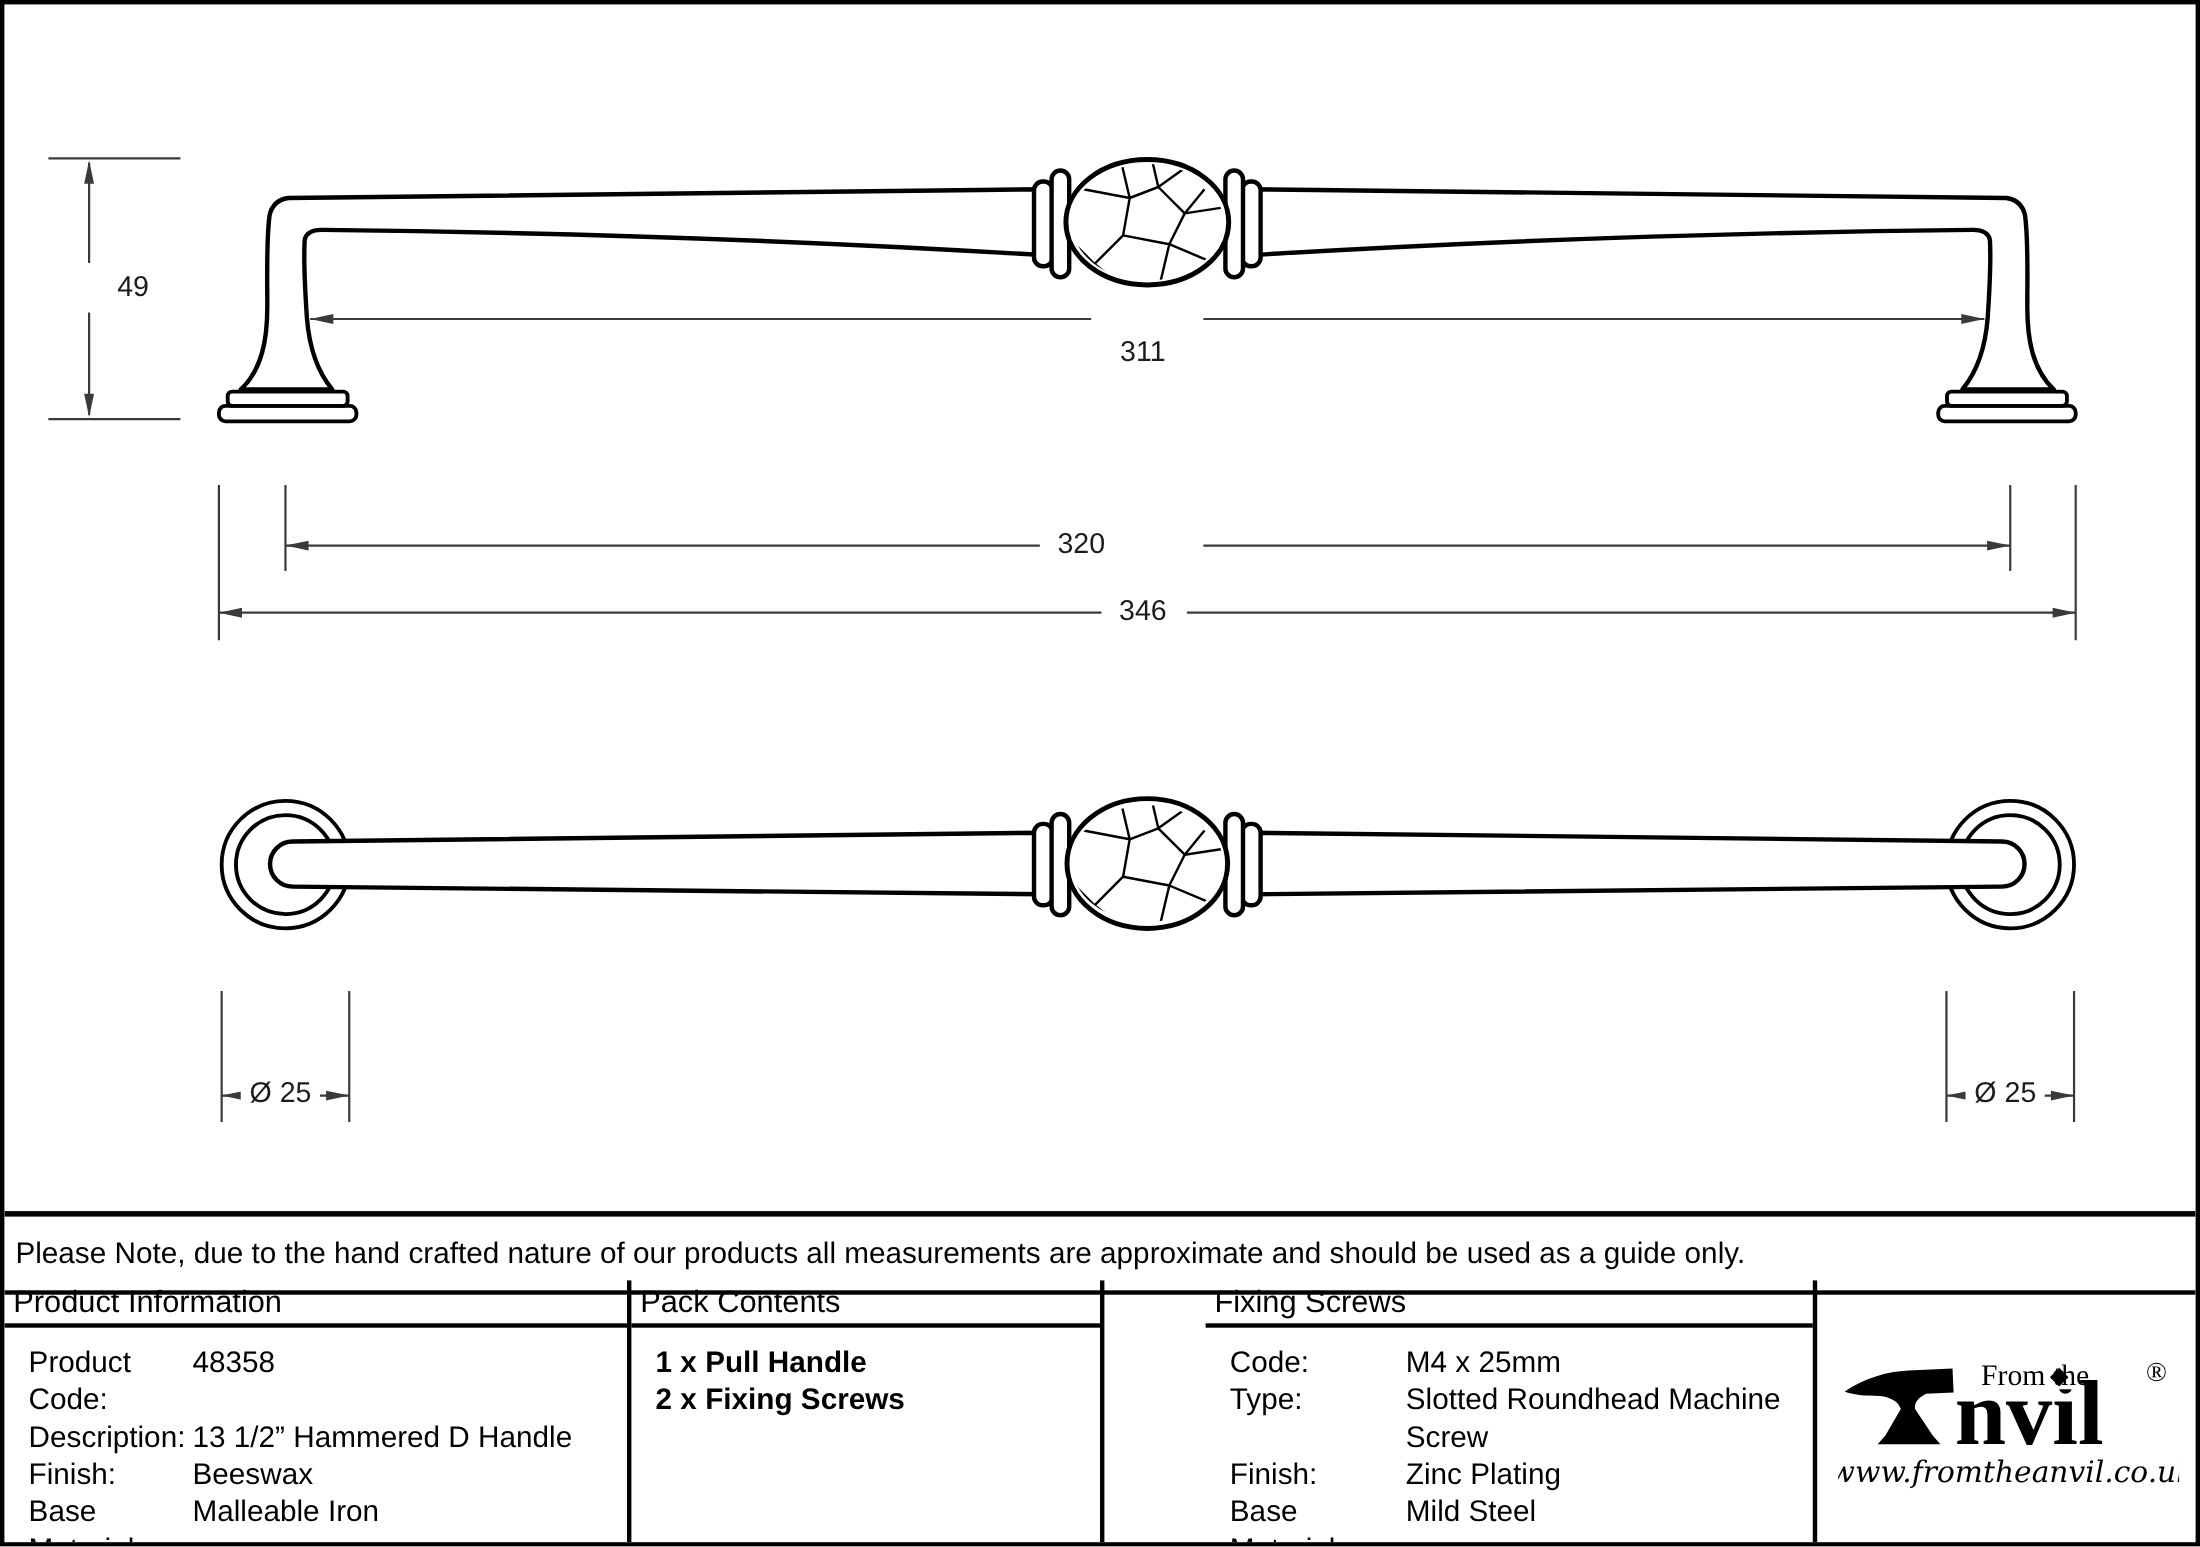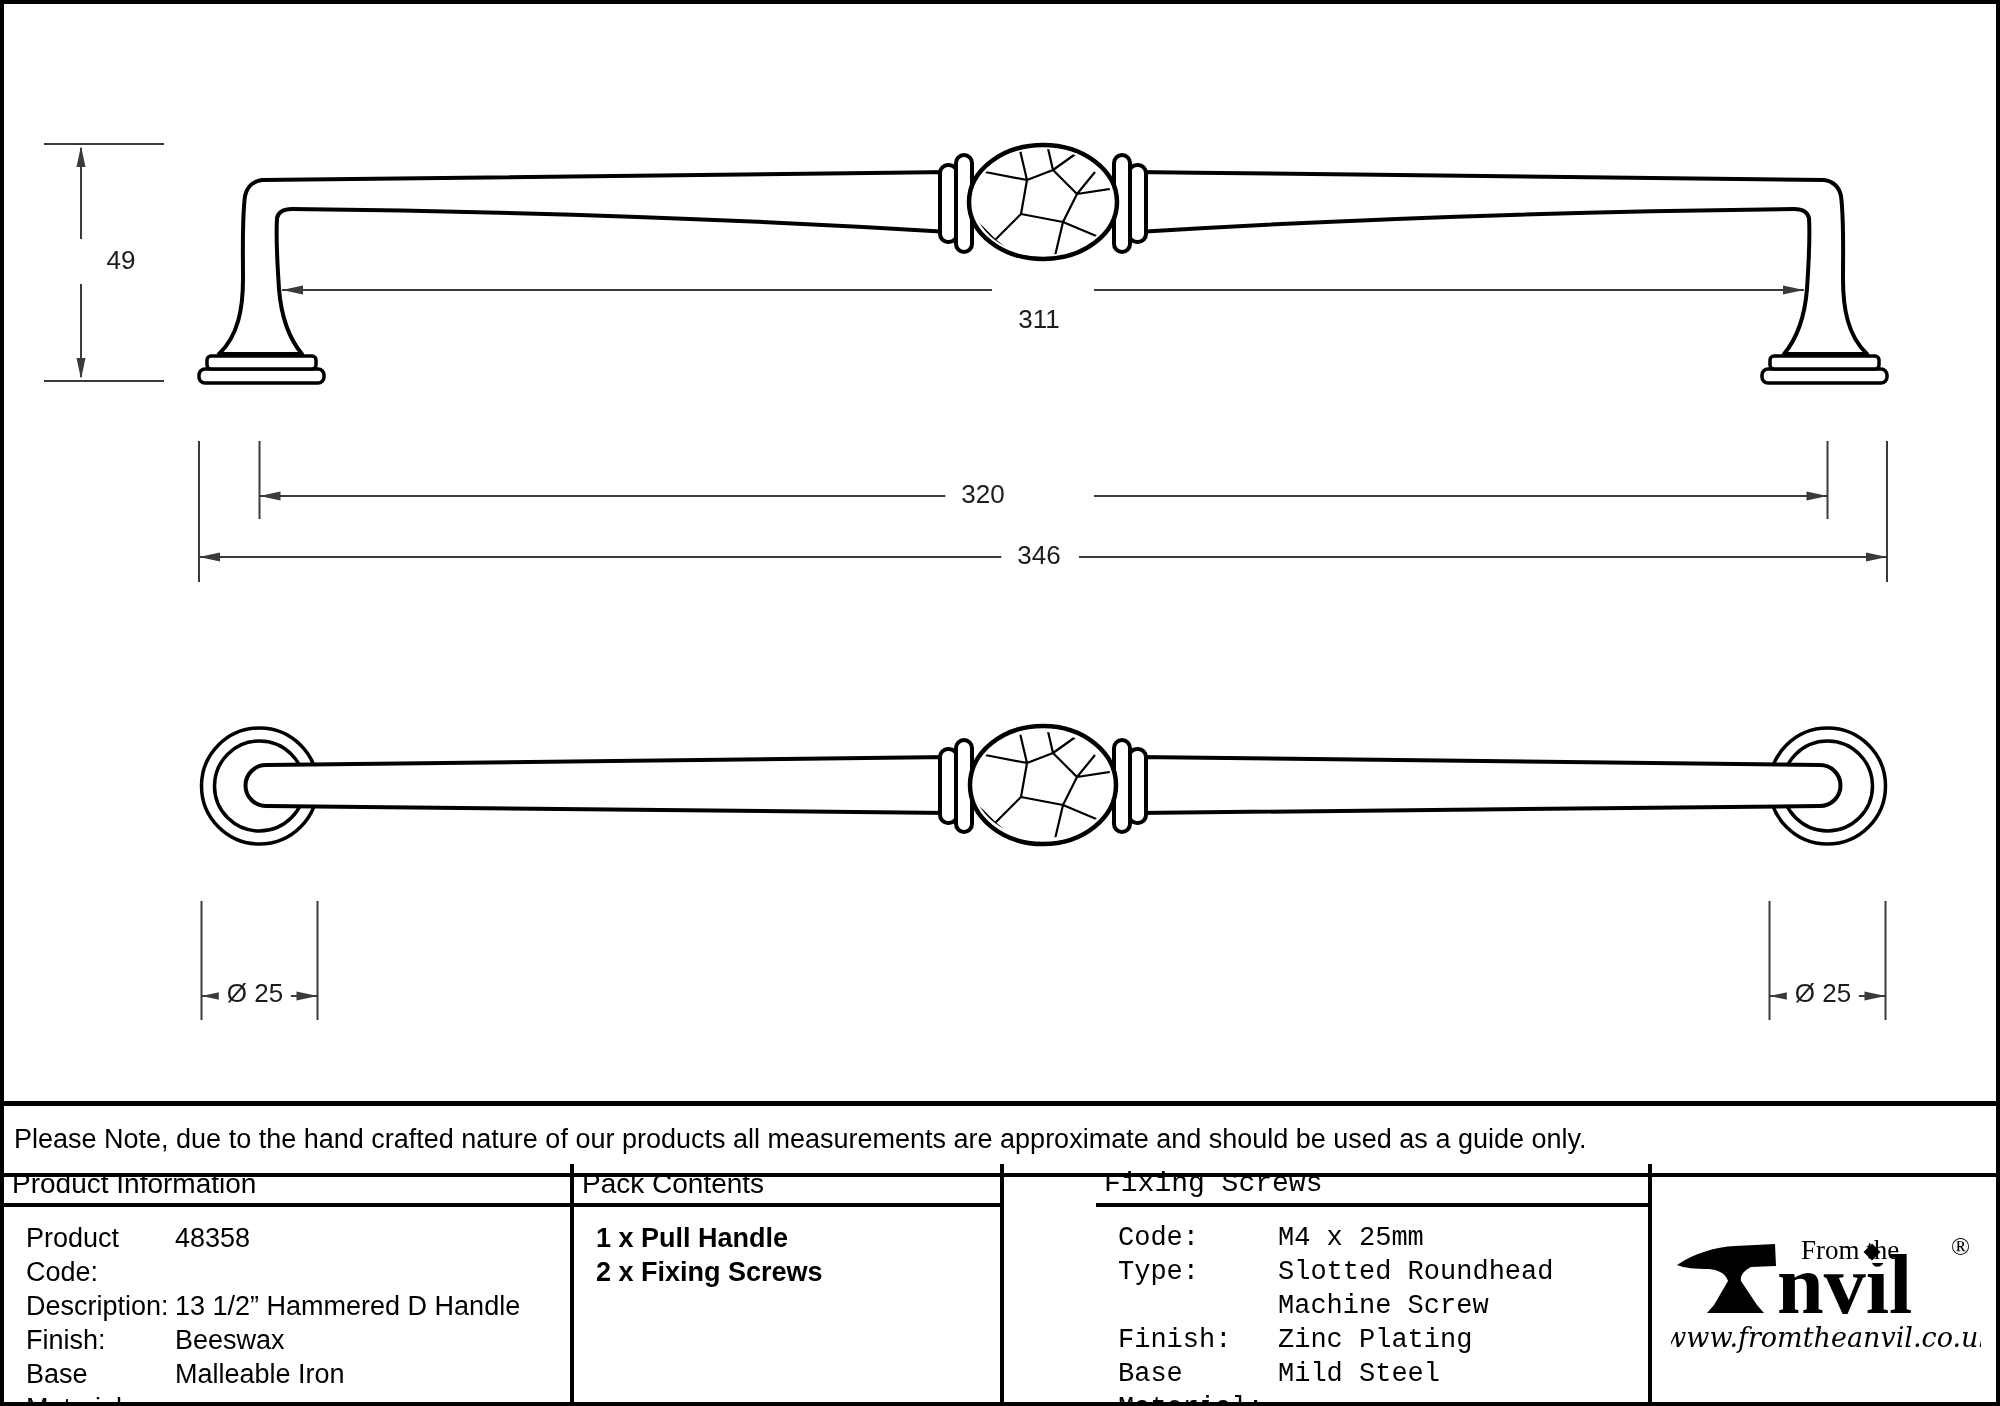--- a/index.html
+++ b/index.html
@@ -205,21 +205,21 @@
     </div>
 
     <div class="col" style="left:570px;width:430px;">
       <div class="col-header">Pack Contents</div>
       <div class="col-body">
         <div class="pc-item">1 x Pull Handle</div>
         <div class="pc-item">2 x Fixing Screws</div>
       </div>
     </div>
 
-    <div class="col fix" style="left:1092px;width:556px;font-family:Liberation Mono, monospace;">
+    <div class="col fix" style="left:1092px;width:556px;">
       <div class="col-header">Fixing Screws</div>
       <div class="col-body">
         <div class="kv-row">
           <span class="k">Code:</span>
           <span class="v">M4 x 25mm</span>
         </div>
         <div class="kv-row">
           <span class="k">Type:</span>
           <span class="v">Slotted Roundhead Machine Screw</span>
         </div>

